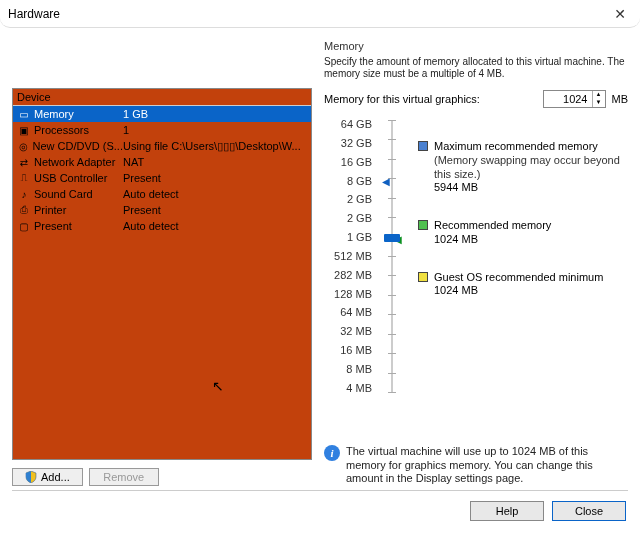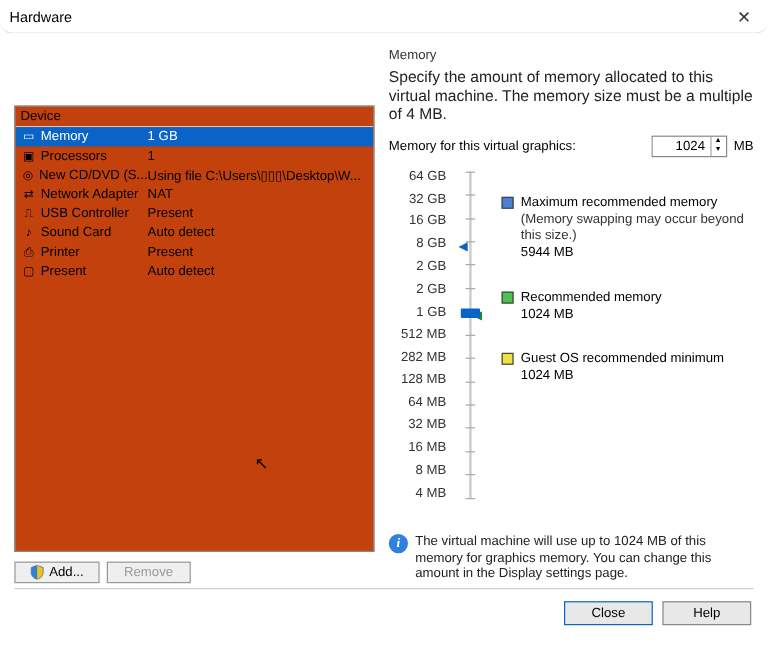--- a/index.html
+++ b/index.html
@@ -16,21 +16,21 @@
   .row { display: flex; align-items: center; height: 16px; font-size: 11px; }
   .row .col-device { display: flex; align-items: center; gap: 3px; white-space: nowrap; overflow: hidden; }
   .row .col-summary { white-space: nowrap; overflow: hidden; text-overflow: ellipsis; }
   .row.sel { background: #0a64c8; color: #fff; }
   .ico { width: 14px; height: 12px; display: inline-flex; align-items: center; justify-content: center; font-size: 10px; }
   .left-btns { display: flex; gap: 6px; padding: 8px 0 0 0; }
   .btn { border: 1px solid #999; background: #efefef; padding: 2px 12px; font-size: 11px; display: inline-flex; align-items: center; gap: 4px; min-width: 70px; justify-content: center; }
   .btn.disabled { color: #999; }
   .right-col { flex: 1; display: flex; flex-direction: column; }
   .group-label { font-size: 11px; color: #333; margin-bottom: 4px; }
-  .mem-desc { font-size: 13px; color: #222; line-height: 1.2; margin-bottom: 10px; }
+  .mem-desc { font-size: 10px; color: #222; line-height: 1.2; margin-bottom: 10px; }
   .mem-input-row { display: flex; align-items: center; gap: 6px; font-size: 11px; margin-bottom: 8px; }
   .spinner { display: inline-flex; align-items: center; border: 1px solid #888; }
   .spinner input { width: 48px; border: none; text-align: right; padding: 1px 4px; font-size: 11px; outline: none; }
   .spinbtns { display: flex; flex-direction: column; border-left: 1px solid #aaa; }
   .spinbtns div { width: 12px; height: 8px; font-size: 6px; line-height: 6px; text-align: center; }
   .slider-area { display: flex; gap: 8px; height: 280px; }
   .tick-labels { width: 48px; display: flex; flex-direction: column; justify-content: space-between; text-align: right; font-size: 11px; color: #333; padding: 2px 0; }
   .slider-track { width: 24px; position: relative; }
   .slider-track .line { position: absolute; left: 11px; top: 4px; bottom: 4px; width: 2px; background: #ccc; }
   .slider-track .tick { position: absolute; left: 8px; width: 8px; height: 1px; background: #aaa; }
@@ -228,17 +228,17 @@
 
     <div class="info-row">
       <div class="info-icon">i</div>
       <div>The virtual machine will use up to 1024 MB of this memory for graphics memory. You can change this amount in the Display settings page.</div>
     </div>
   </div>
 </div>
 
 <div class="divider"></div>
 <div class="footer">
+  <div class="btn2">Help</div>
   <div class="btn2 primary">Close</div>
-  <div class="btn2">Help</div>
 </div>
 
 <div class="cursor">↖</div>
 
 </body></html>

